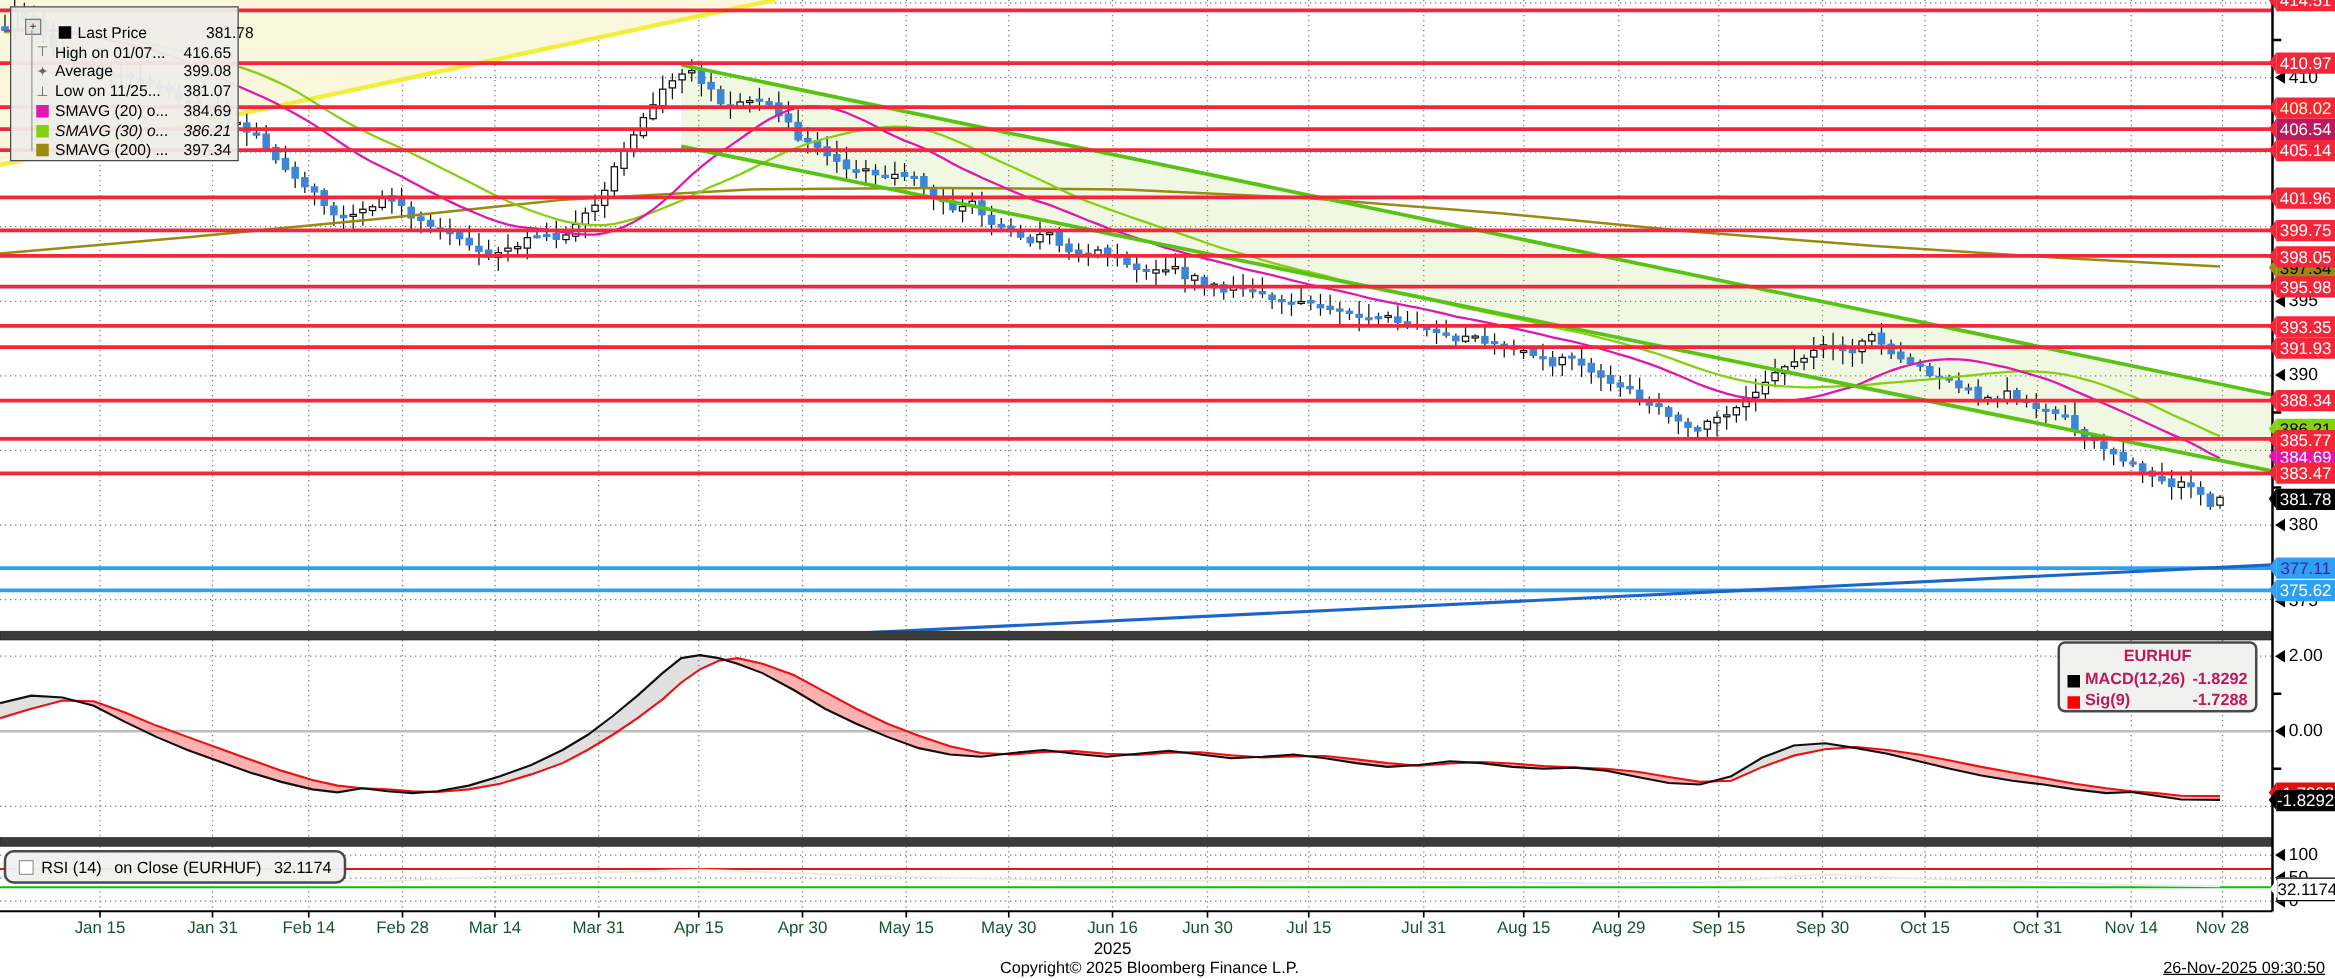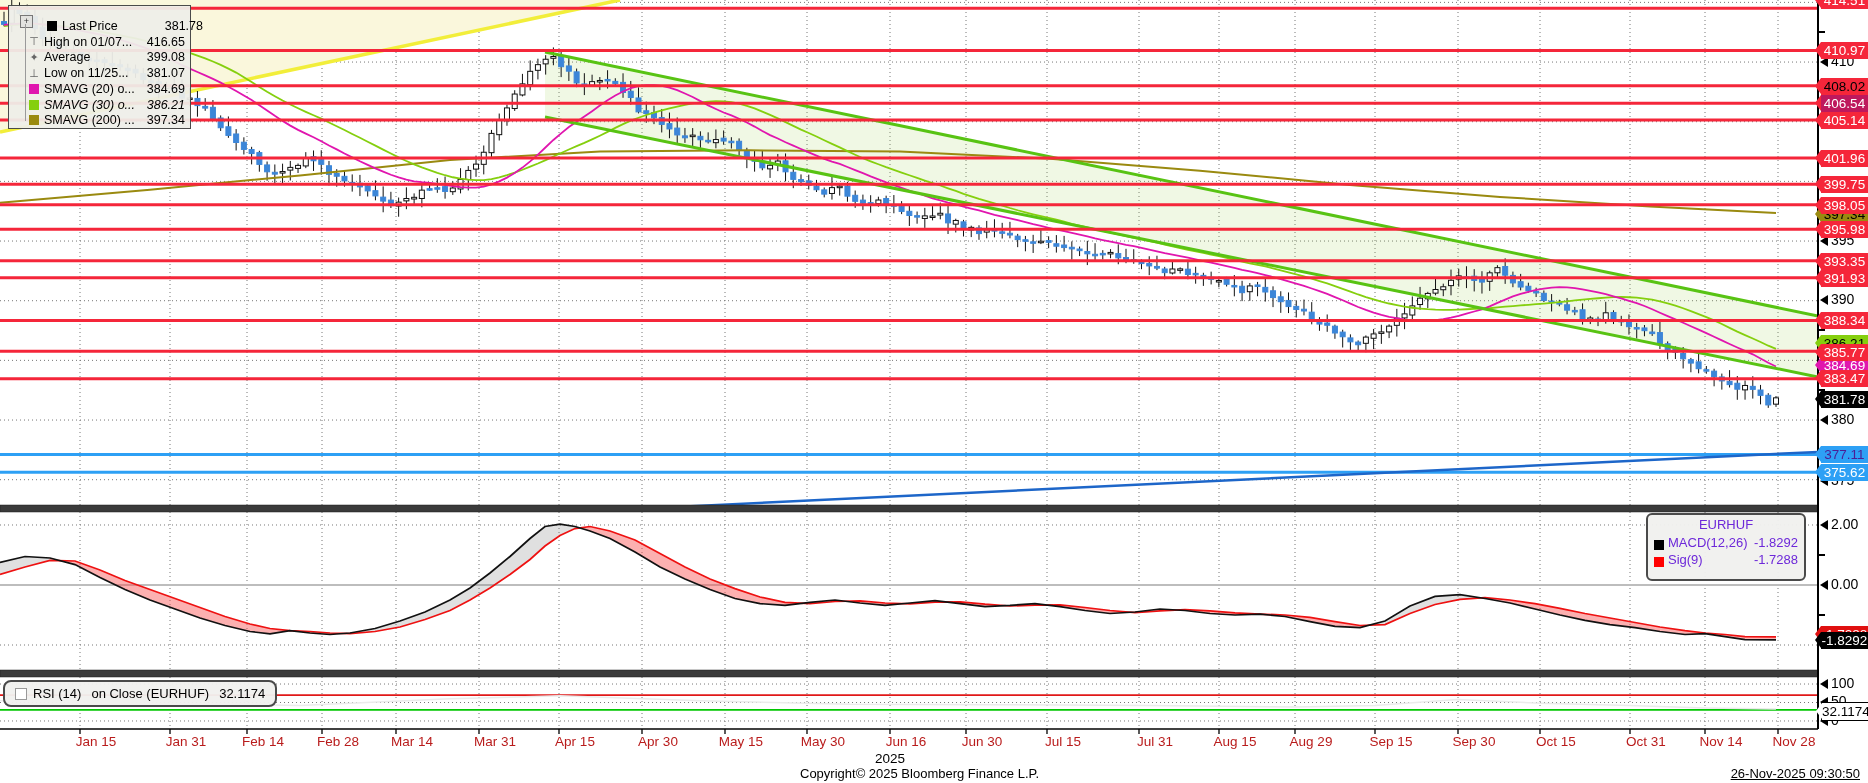--- a/index.html
+++ b/index.html
@@ -24,44 +24,44 @@
     font-size:14px;
   }
   .axlbl.tick .notch{
     left:-1px;border-top:5px solid transparent;border-bottom:5px solid transparent;
     border-right:8px solid #000;
   }
   .baretick{position:absolute;left:1818px;width:7px;height:2px;background:#000;}
   
   .datelbl{
     position:absolute;top:734px;transform:translateX(-50%);
-    font-size:13.5px;color:#b91c1c;white-space:nowrap;margin-left:16px;
+    font-size:13.5px;color:#14532d;white-space:nowrap;
   }
   .yearlbl{position:absolute;top:751px;transform:translateX(-50%);font-size:13.5px;color:#000;}
   
   #legend{
     position:absolute;left:8px;top:5px;width:181px;height:122px;
     background:rgba(238,238,233,0.94);border:1px solid #4a4a4a;
     font-size:12.5px;color:#000;z-index:30;
   }
   #legend .rail{position:absolute;left:16px;top:18px;width:1px;height:97px;background:#9a9a9a;}
   #legend .expander{
     position:absolute;left:11px;top:9px;width:11px;height:11px;border:1px solid #777;
     background:#e2e2df;font-size:9px;line-height:10px;text-align:center;color:#333;
   }
   .lrow{position:absolute;left:20px;width:156px;height:14px;display:flex;align-items:center;}
   .lrow .sw{width:10px;height:10px;margin-right:5px;flex:0 0 auto;border:0;}
   .lrow .glyph{width:10px;margin-right:5px;color:#666;font-size:11px;text-align:center;flex:0 0 auto;}
   .lrow .lab{flex:1 1 auto;white-space:nowrap;overflow:hidden;}
   .lrow .val{flex:0 0 auto;text-align:right;}
   
   #macdLegend{
-    position:absolute;left:1646px;top:513px;width:160px;height:68px;
+    position:absolute;left:1646px;top:513px;width:160px;height:57px;
     background:rgba(240,240,238,0.96);border:2px solid #4a4a4a;border-radius:6px;
-    font-size:13px;color:#6d28d9;z-index:30;padding:1px 6px;box-sizing:border-box;
+    font-size:13px;color:#be185d;z-index:30;padding:1px 6px;box-sizing:border-box;font-weight:bold;
   }
   #macdLegend .title{text-align:center;font-size:13px;height:17px;line-height:17px;}
   #macdLegend .mrow{display:flex;align-items:flex-end;height:17px;}
   #macdLegend .sw{width:10px;height:10px;margin-right:4px;flex:0 0 auto;}
   #macdLegend .lab{flex:1 1 auto;}
   #macdLegend .val{flex:0 0 auto;}
   
   #rsiLegend{
     position:absolute;left:3px;top:680px;height:27px;
     background:rgba(240,240,238,0.96);border:2px solid #4a4a4a;border-radius:8px;
@@ -1060,21 +1060,21 @@
   <span class="seg">on Close (EURHUF)</span>
   <span class="seg">32.1174</span>
 </div>
 
 <div class="status" id="statusCenter">Copyright© 2025 Bloomberg Finance L.P.</div>
 <div class="status" id="statusRight">26-Nov-2025 09:30:50</div>
 
 <div class="axlbl" style="top: -8.5px; background: rgb(245, 38, 58); color: rgb(255, 255, 255); z-index: 6;">414.51<span class="notch" style="border-right-color: rgb(245, 38, 58);"></span></div>
     <div class="axlbl" style="top: 41.5px; background: rgb(245, 38, 58); color: rgb(255, 255, 255); z-index: 6;">410.97<span class="notch" style="border-right-color: rgb(245, 38, 58);"></span></div>
     <div class="axlbl tick" style="top: 53px; z-index: 2;">410<span class="notch"></span></div>
-    <div class="axlbl" style="top: 77.5px; background: rgb(245, 38, 58); color: #000000; z-index: 6;">408.02<span class="notch" style="border-right-color: rgb(245, 38, 58);"></span></div>
+    <div class="axlbl" style="top: 77.5px; background: rgb(245, 38, 58); color: #fef9c3; z-index: 6;">408.02<span class="notch" style="border-right-color: rgb(245, 38, 58);"></span></div>
     <div class="axlbl" style="top: 94.5px; background: #be185d; color: rgb(255, 255, 255); z-index: 6;">406.54<span class="notch" style="border-right-color: rgb(245, 38, 58);"></span></div>
     <div class="axlbl" style="top: 111.5px; background: rgb(245, 38, 58); color: rgb(255, 255, 255); z-index: 6;">405.14<span class="notch" style="border-right-color: rgb(245, 38, 58);"></span></div>
     <div class="axlbl" style="top: 149.5px; background: rgb(245, 38, 58); color: rgb(255, 255, 255); z-index: 6;">401.96<span class="notch" style="border-right-color: rgb(245, 38, 58);"></span></div>
     <div class="axlbl" style="top: 175.5px; background: rgb(245, 38, 58); color: rgb(255, 255, 255); z-index: 6;">399.75<span class="notch" style="border-right-color: rgb(245, 38, 58);"></span></div>
     <div class="axlbl" style="top: 205.5px; background: rgb(154, 138, 16); color: rgb(0, 0, 0); z-index: 4;">397.34<span class="notch" style="border-right-color: rgb(154, 138, 16);"></span></div>
     <div class="axlbl" style="top: 196.5px; background: rgb(245, 38, 58); color: rgb(255, 255, 255); z-index: 6;">398.05<span class="notch" style="border-right-color: rgb(245, 38, 58);"></span></div>
     <div class="axlbl" style="top: 220.5px; background: rgb(245, 38, 58); color: rgb(255, 255, 255); z-index: 6;">395.98<span class="notch" style="border-right-color: rgb(245, 38, 58);"></span></div>
     <div class="axlbl tick" style="top: 232px; z-index: 2;">395<span class="notch"></span></div>
     <div class="axlbl" style="top: 252.5px; background: rgb(245, 38, 58); color: rgb(255, 255, 255); z-index: 6;">393.35<span class="notch" style="border-right-color: rgb(245, 38, 58);"></span></div>
     <div class="axlbl" style="top: 269.5px; background: rgb(245, 38, 58); color: rgb(255, 255, 255); z-index: 6;">391.93<span class="notch" style="border-right-color: rgb(245, 38, 58);"></span></div>

